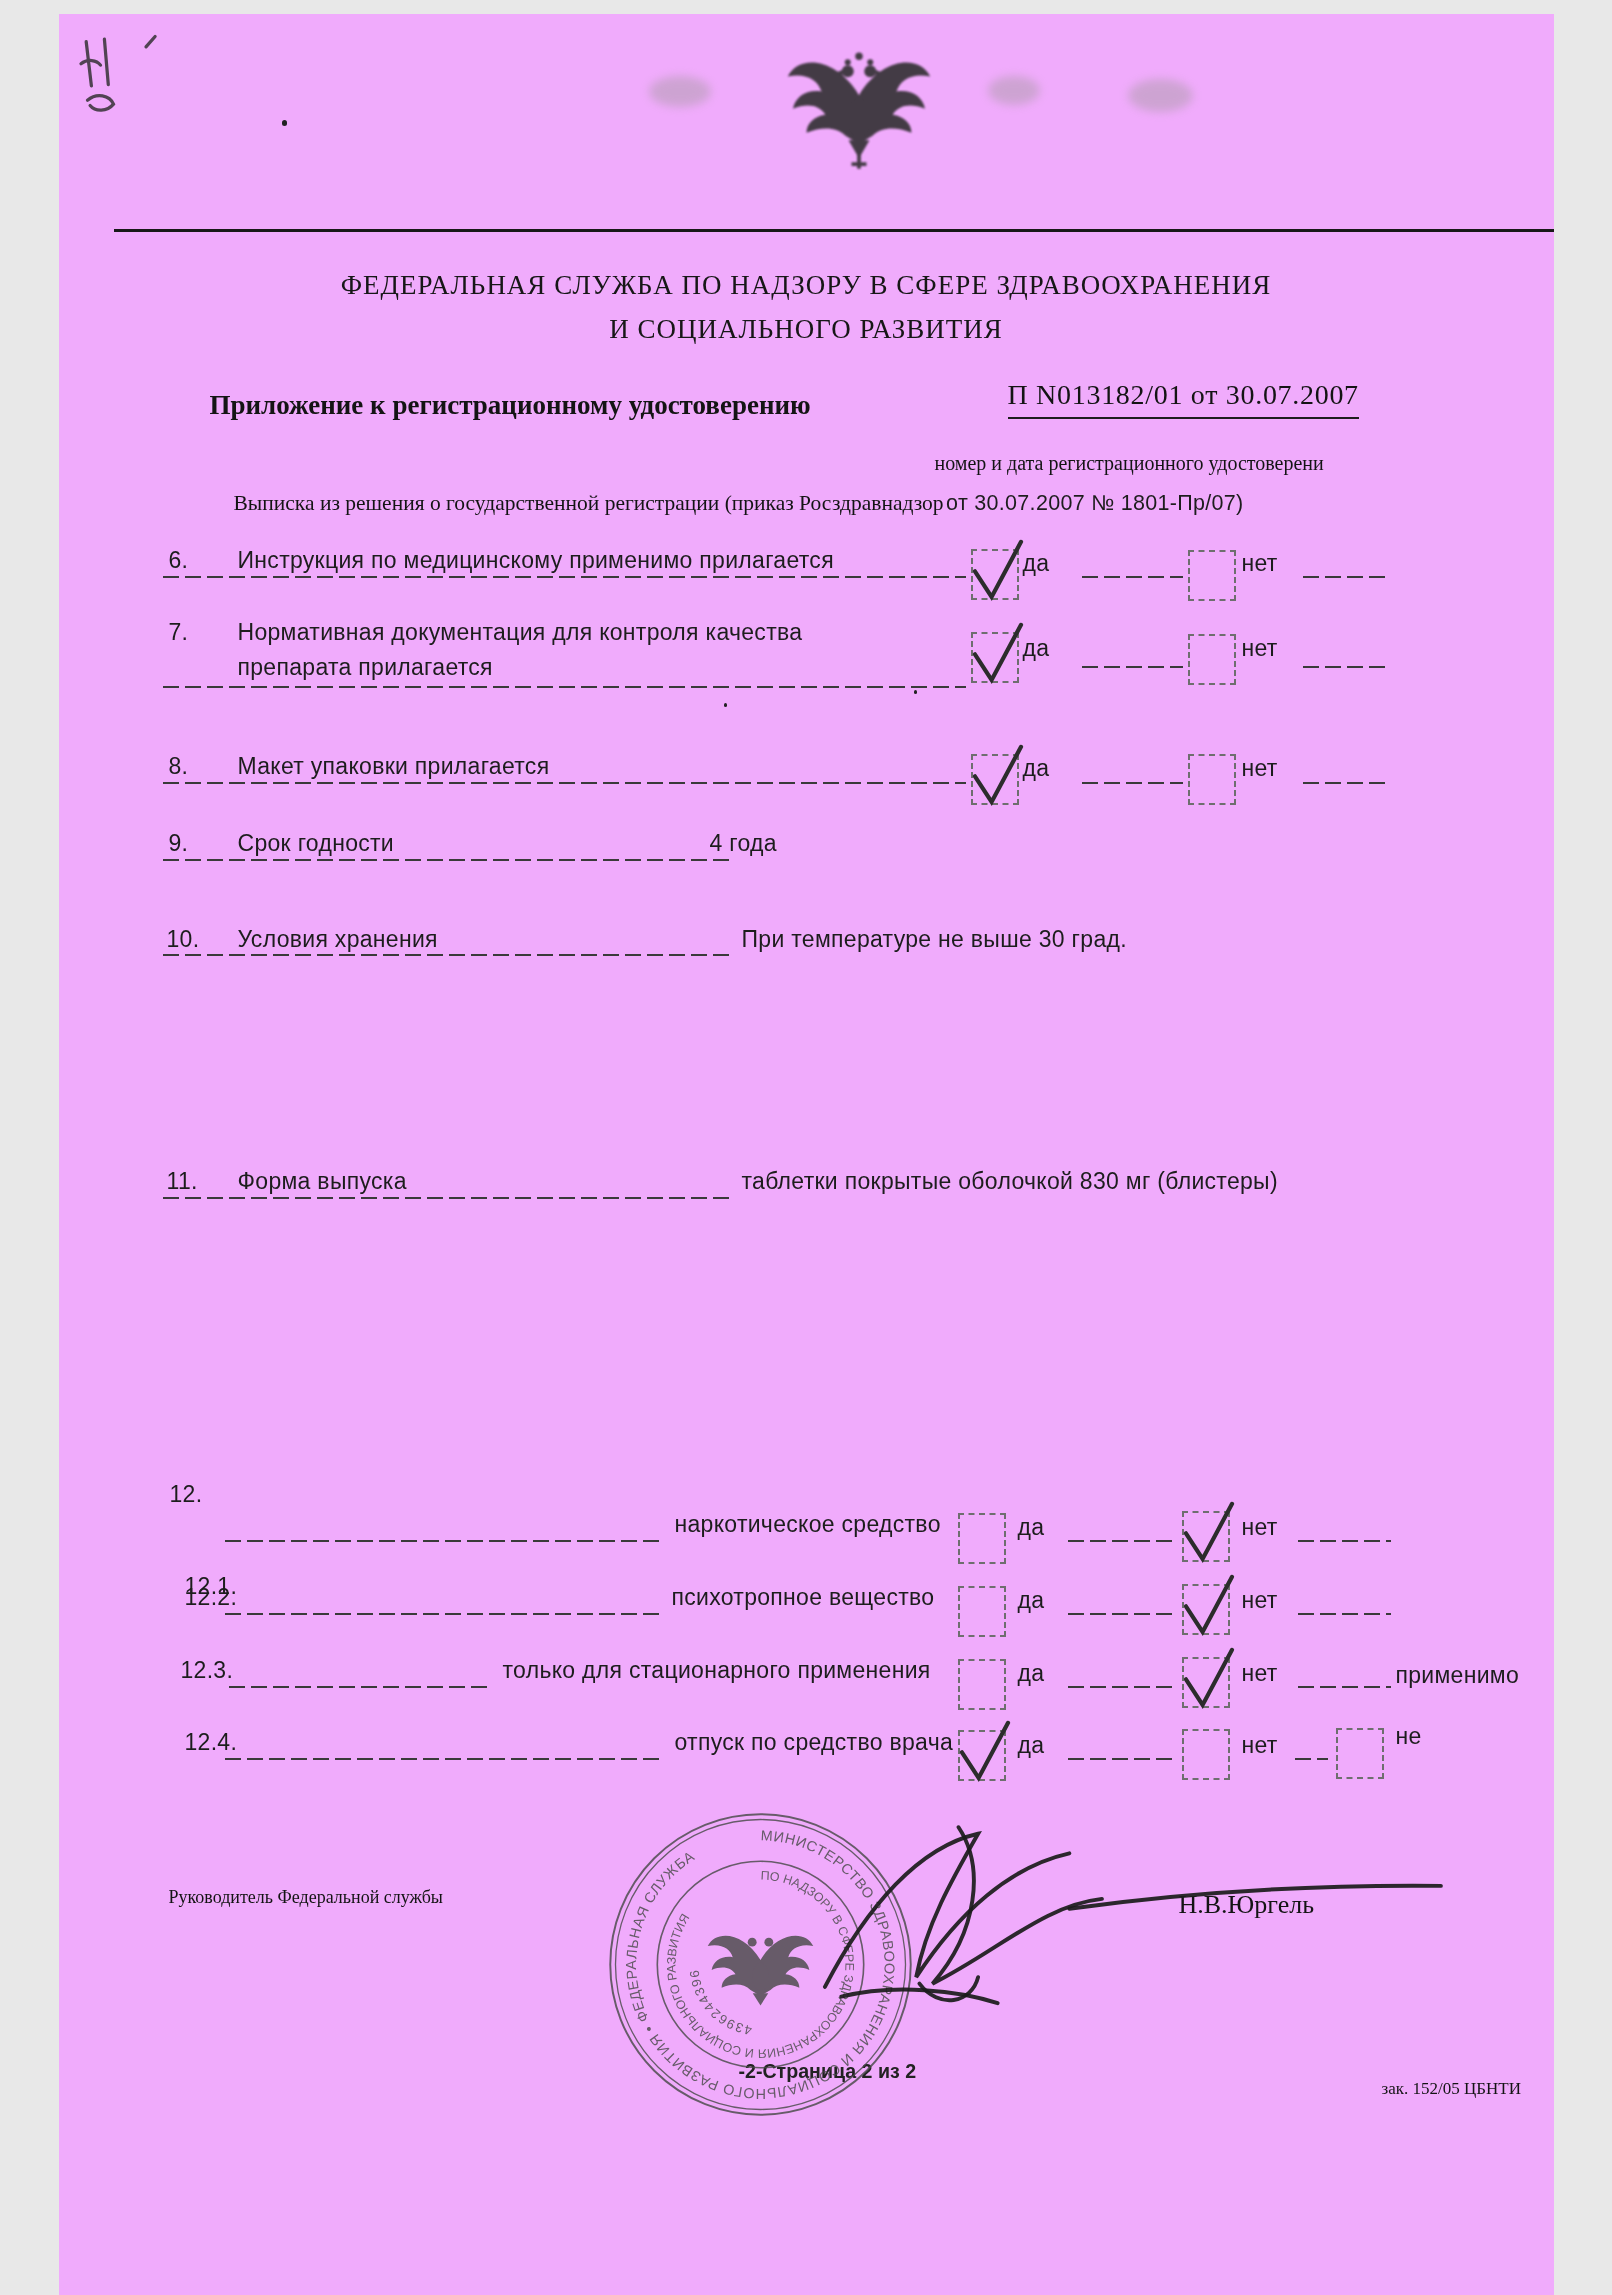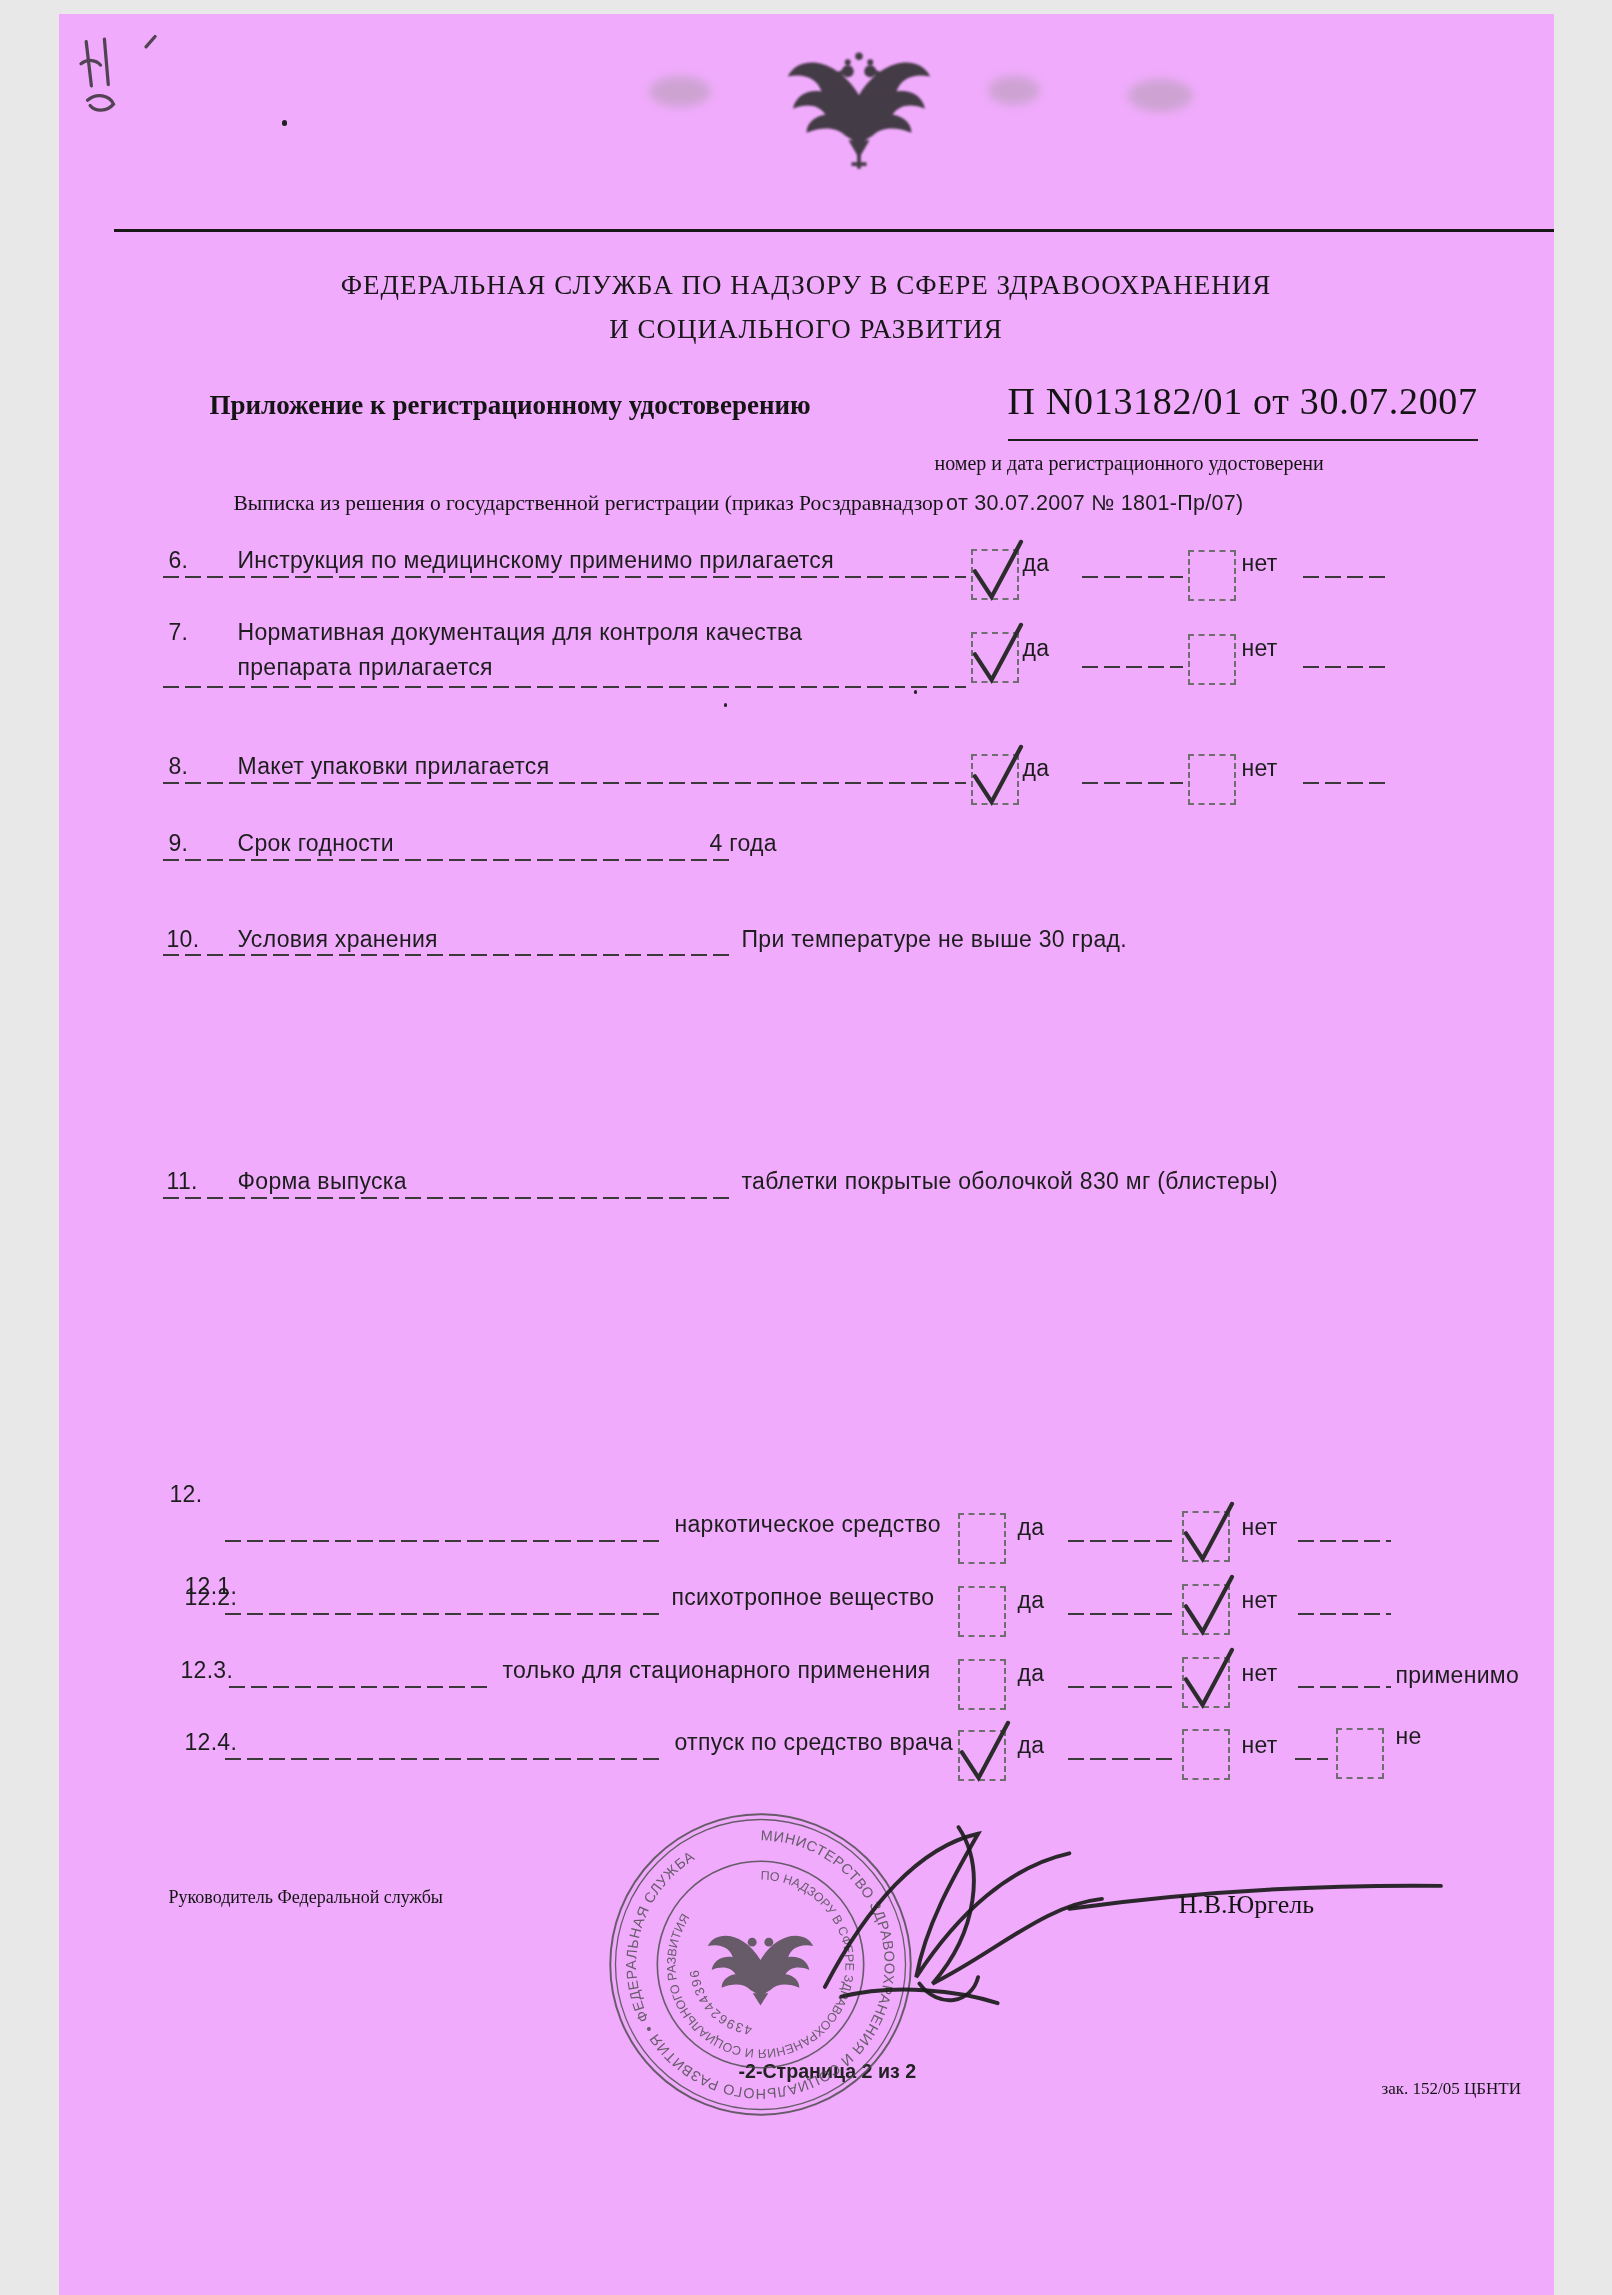--- a/index.html
+++ b/index.html
@@ -3,21 +3,21 @@
 <meta charset="utf-8">
 <style>
   html,body{margin:0;padding:0;background:#e8e8e8;}
   .page{position:relative;width:1495px;height:2295px;background:#f0abfc;margin:14px auto;overflow:hidden;
         font-family:"Liberation Serif",serif;color:#171717;}
   .abs{position:absolute;}
   .sans{font-family:"Liberation Sans",sans-serif;font-size:23px;color:#1d1d1d;white-space:nowrap;letter-spacing:0.3px;}
   .serif{font-family:"Liberation Serif",serif;color:#141414;white-space:nowrap;}
   .agency{left:0;right:0;text-align:center;font-size:27px;letter-spacing:1px;font-family:"Liberation Serif",serif;}
   .doc-title{font-weight:bold;font-size:27px;}
-  .certno{font-size:38px;border-bottom:2.6px solid #1d1d1d;padding-bottom:16px;letter-spacing:0.7px;}
+  .certno{font-size:28px;border-bottom:2.6px solid #1d1d1d;padding-bottom:6px;letter-spacing:0.7px;}
   .caption{font-size:20px;}
   .extract{font-size:21.5px;}
   .rule{position:absolute;left:55px;top:215px;width:1486px;height:3.3px;background:#181818;}
   .ln{position:absolute;height:2px;background:repeating-linear-gradient(90deg,#3a3a3a 0 15.7px,rgba(0,0,0,0) 15.7px 22px);}
   .cb{position:absolute;width:44px;height:47px;border:2px dashed #6e6e6e;}
   .check-svg{position:absolute;left:-6.5px;top:-15.7px;width:64px;height:70px;overflow:visible;}
   .check-svg path{stroke:#2c2c2c;stroke-width:6.5;fill:none;stroke-linecap:round;}
   .blob{position:absolute;background:#979790;border-radius:50%;filter:blur(4.6px);opacity:.38;}
   .dot{position:absolute;background:#222;border-radius:50%;}
   .pgmark{font-family:"Liberation Sans",sans-serif;font-size:19.6px;font-weight:600;color:#222;white-space:nowrap;}

